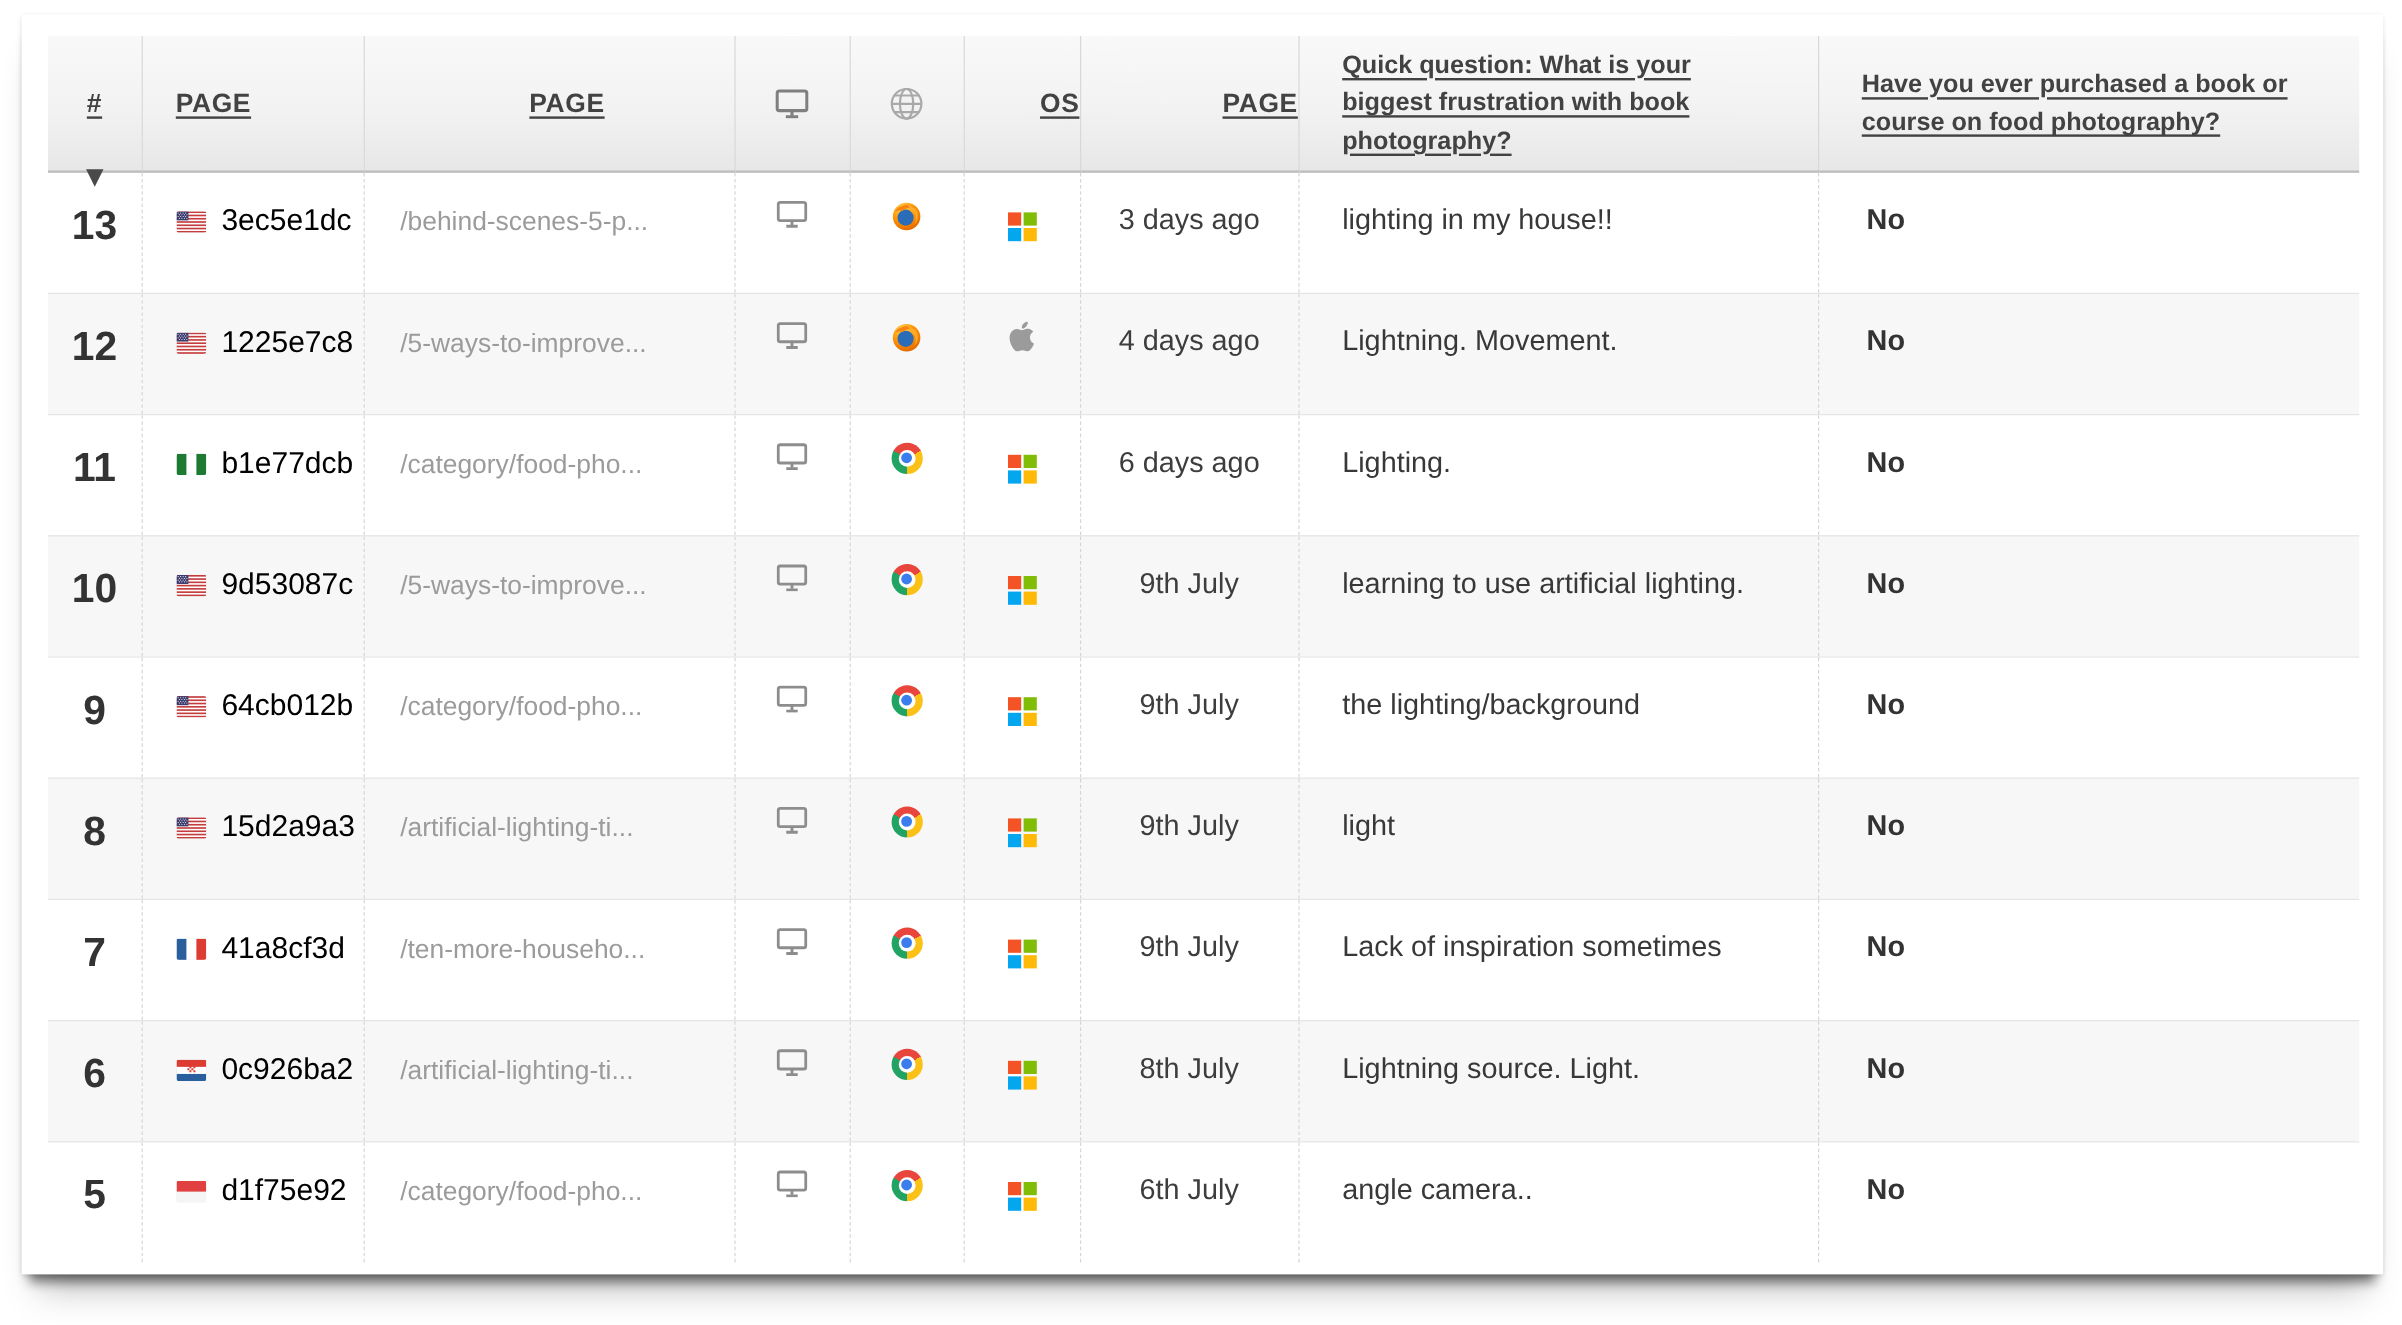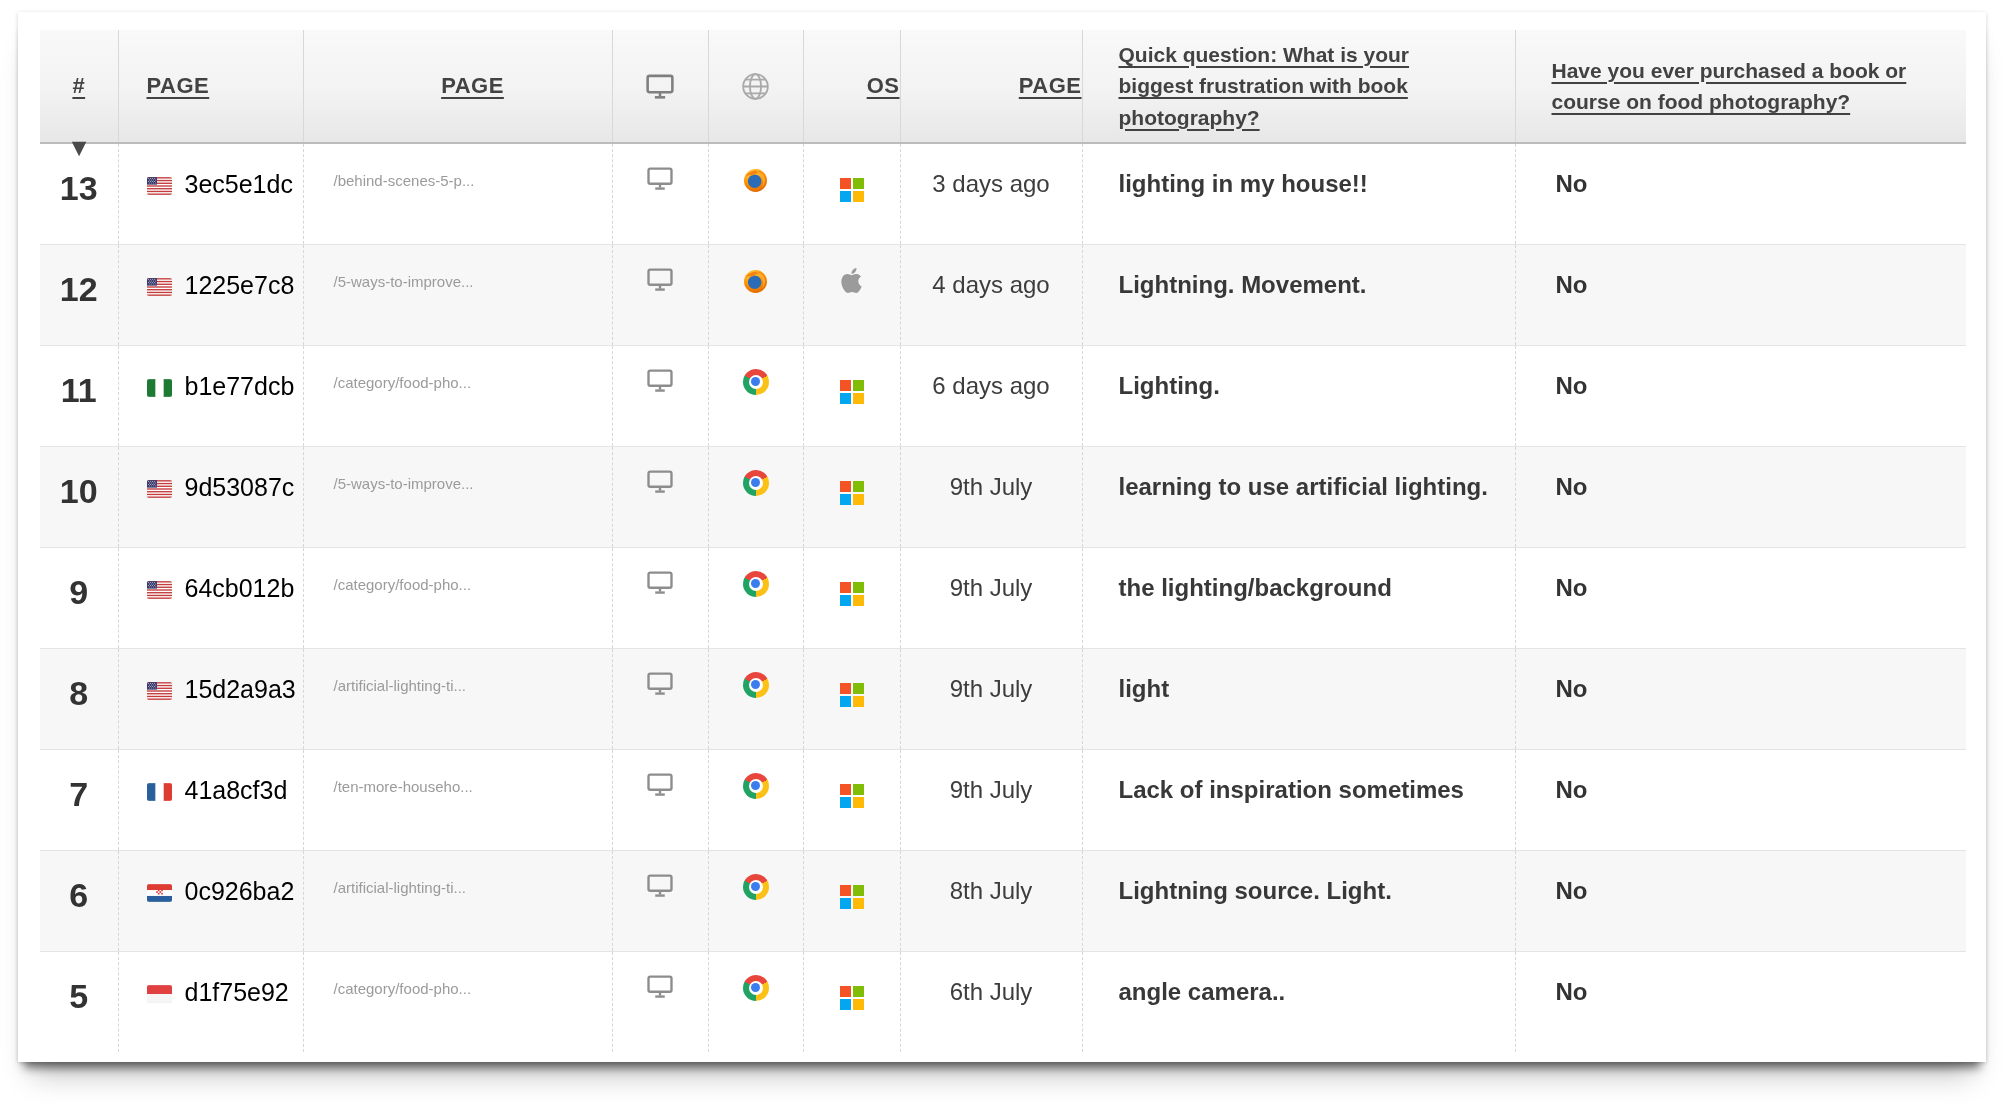--- a/index.html
+++ b/index.html
@@ -42,24 +42,24 @@
   
   tbody td{
     height:101px;box-sizing:border-box;vertical-align:top;
     padding:26px 10px 0 10px;border-top:1px solid #e4e4e4;
     font-size:24px;color:#3d3d3d;
   }
   tbody td + td{border-left:1px dashed #d6d6d6;}
   tbody tr:nth-child(even){background:#f7f7f7;}
   td.c-num{text-align:center;font-weight:700;color:#333;font-size:34px;padding-top:25px;}
   td.c-user{padding-left:28px;font-size:25px;color:#000000;white-space:nowrap;}
-  td.c-page{padding-left:30px;font-size:15px;color:#9b9b9b;white-space:nowrap;padding-top:28px;}
+  td.c-page{padding-left:30px;font-size:22px;color:#9b9b9b;white-space:nowrap;padding-top:28px;}
   td.c-ico{text-align:center;padding-top:23px;}
   td.c-date{text-align:center;color:#3d3d3d;}
-  td.c-q1{padding-left:36px;font-weight:700;color:#383838;}
+  td.c-q1{padding-left:36px;font-weight:400;color:#383838;}
   td.c-q2{padding-left:40px;font-weight:700;color:#333;}
 
   
   .sort-arrow{
     position:absolute;left:61px;top:126px;transform:translateX(-50%);
     font-size:19px;line-height:1;color:#4a4a4a;z-index:3;
     font-family:"DejaVu Sans",sans-serif;
   }
 
   

